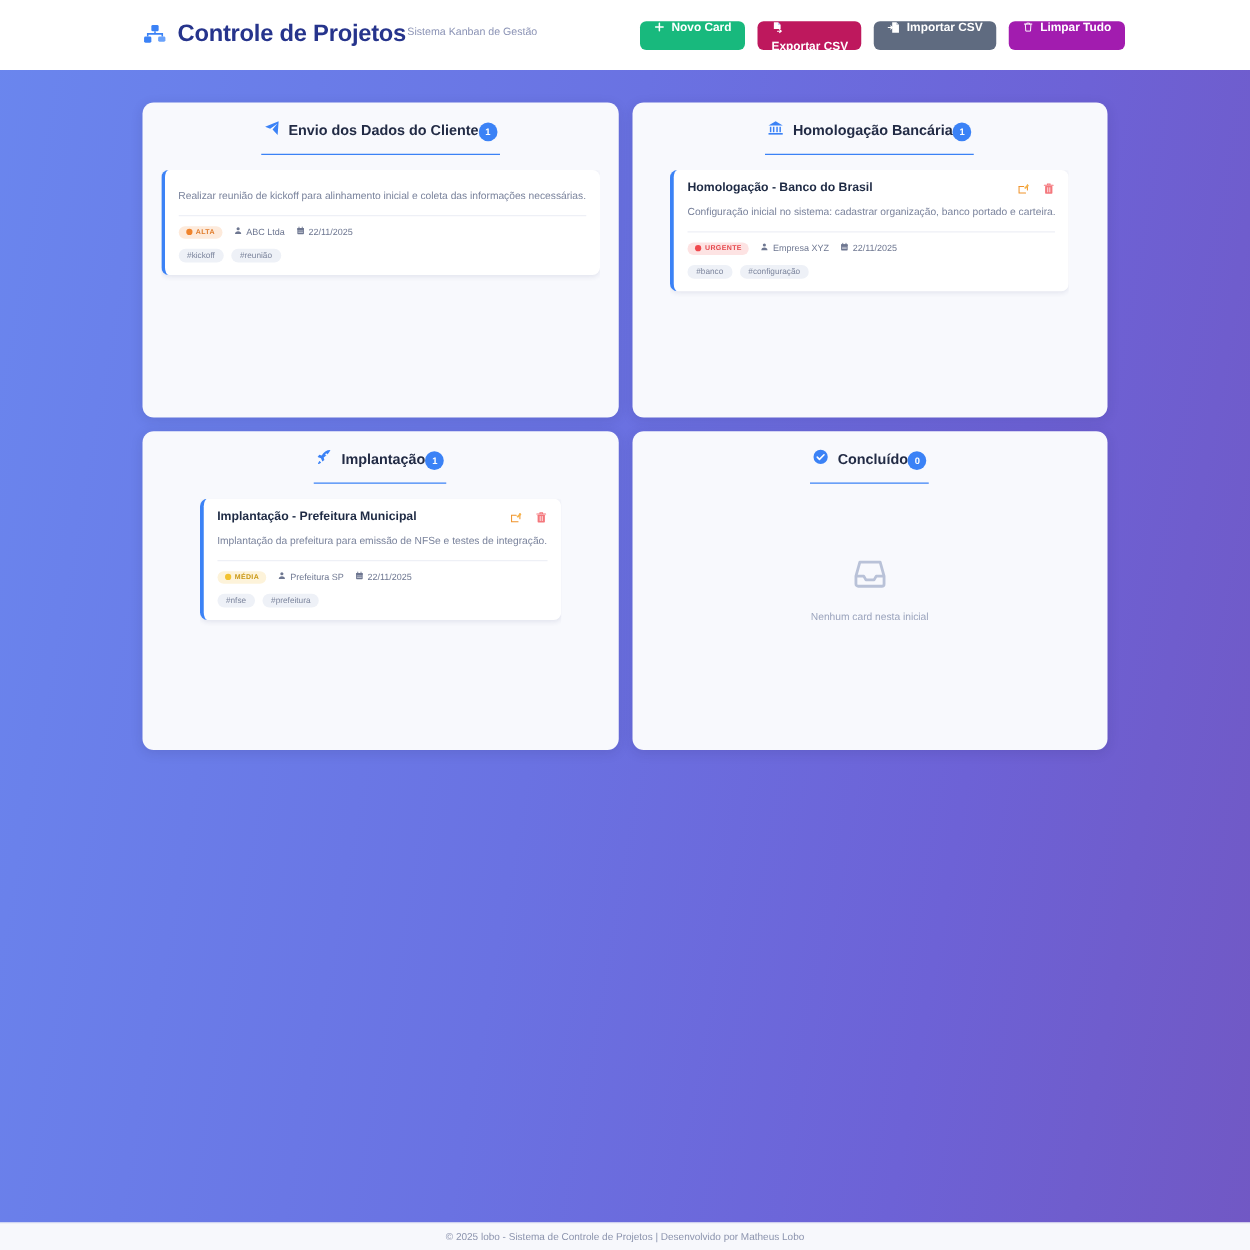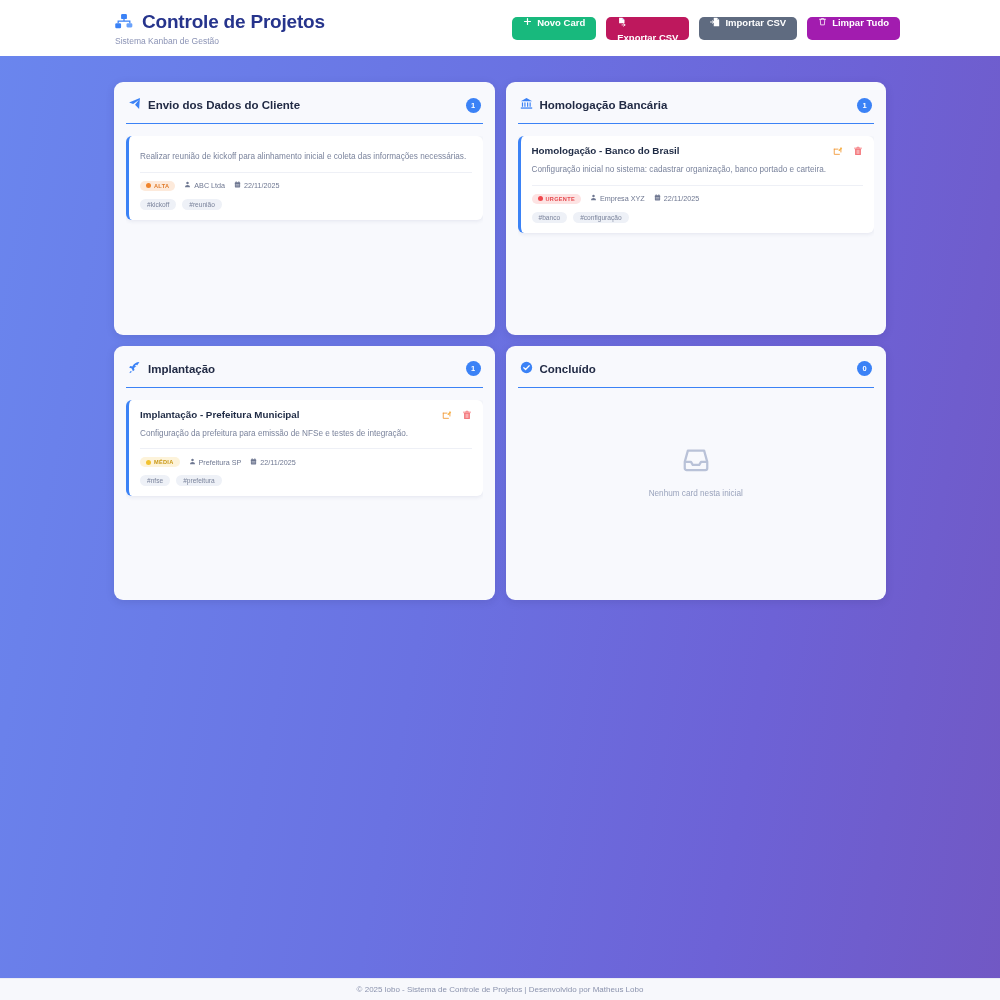--- a/index.html
+++ b/index.html
@@ -17,21 +17,21 @@
 
   
   .app-header {
     height: 56px;
     background: #ffffff;
     display: flex;
     align-items: center;
     padding: 0 100px 0 114px;
     justify-content: space-between;
   }
-  .brand { display: flex; flex-direction: column; justify-content: center; }
+  .brand { display: flex; flex-direction: row; justify-content: center; }
   .brand-row { display: flex; align-items: center; gap: 8px; }
   .brand-title {
     font-size: 19px;
     font-weight: bold;
     color: #26348c;
     letter-spacing: -0.2px;
   }
   .brand-sub {
     font-size: 8.5px;
     color: #8b93b5;
@@ -74,20 +74,21 @@
     height: 100%;
   }
   .column {
     background: #f8f9fd;
     border-radius: 9px;
     padding: 12px 12px 12px 12px;
     display: flex;
     flex-direction: column;
     box-shadow: 0 2px 9px rgba(30,30,80,0.13);
     overflow: hidden;
+    align-items: center;
   }
   .col-header {
     display: flex;
     align-items: center;
     justify-content: space-between;
     padding: 2px 2px 9px 2px;
     border-bottom: 1.5px solid #3b82f6;
     margin-bottom: 12px;
   }
   .col-title-row { display: flex; align-items: center; gap: 7px; }
@@ -389,21 +390,21 @@
                     <path d="M3 7.5h9M19 4.5v10" stroke="#f0932b" stroke-width="2" fill="none" stroke-linecap="round"></path>
                     <path d="M13.5 9.5L19.5 3.5l2.5 2.5-6 6h-2.5z" fill="#f6b44a"></path>
                   </svg></span>
                 <span class="icon-btn"><svg viewBox="0 0 24 24" width="10" height="10">
                     <rect x="5" y="6.5" width="14" height="15" rx="1.4" fill="#f4777c"></rect>
                     <path d="M3.5 5.2h17M9.5 5.2V3h5v2.2" stroke="#f4777c" stroke-width="2" fill="none" stroke-linecap="round"></path>
                     <path d="M10 10v8M14 10v8" stroke="#fff" stroke-width="1.5" stroke-linecap="round"></path>
                   </svg></span>
               </span>
             </div>
-            <div class="card-desc">Configuração da prefeitura para emissão de NFSe e testes de integração.</div>
+            <div class="card-desc">Implantação da prefeitura para emissão de NFSe e testes de integração.</div>
             <div class="card-meta">
               <span class="prio prio-media">
                 <span class="dot"></span>
                 <span>MÉDIA</span>
               </span>
               <span class="meta-item">
                 <span class=""><svg viewBox="0 0 24 24" width="7" height="7">
                     <circle cx="12" cy="7" r="4.3" fill="#6e7791"></circle>
                     <path d="M3.5 21.5c0-5 3.8-7.6 8.5-7.6s8.5 2.6 8.5 7.6z" fill="#6e7791"></path>
                   </svg></span>

